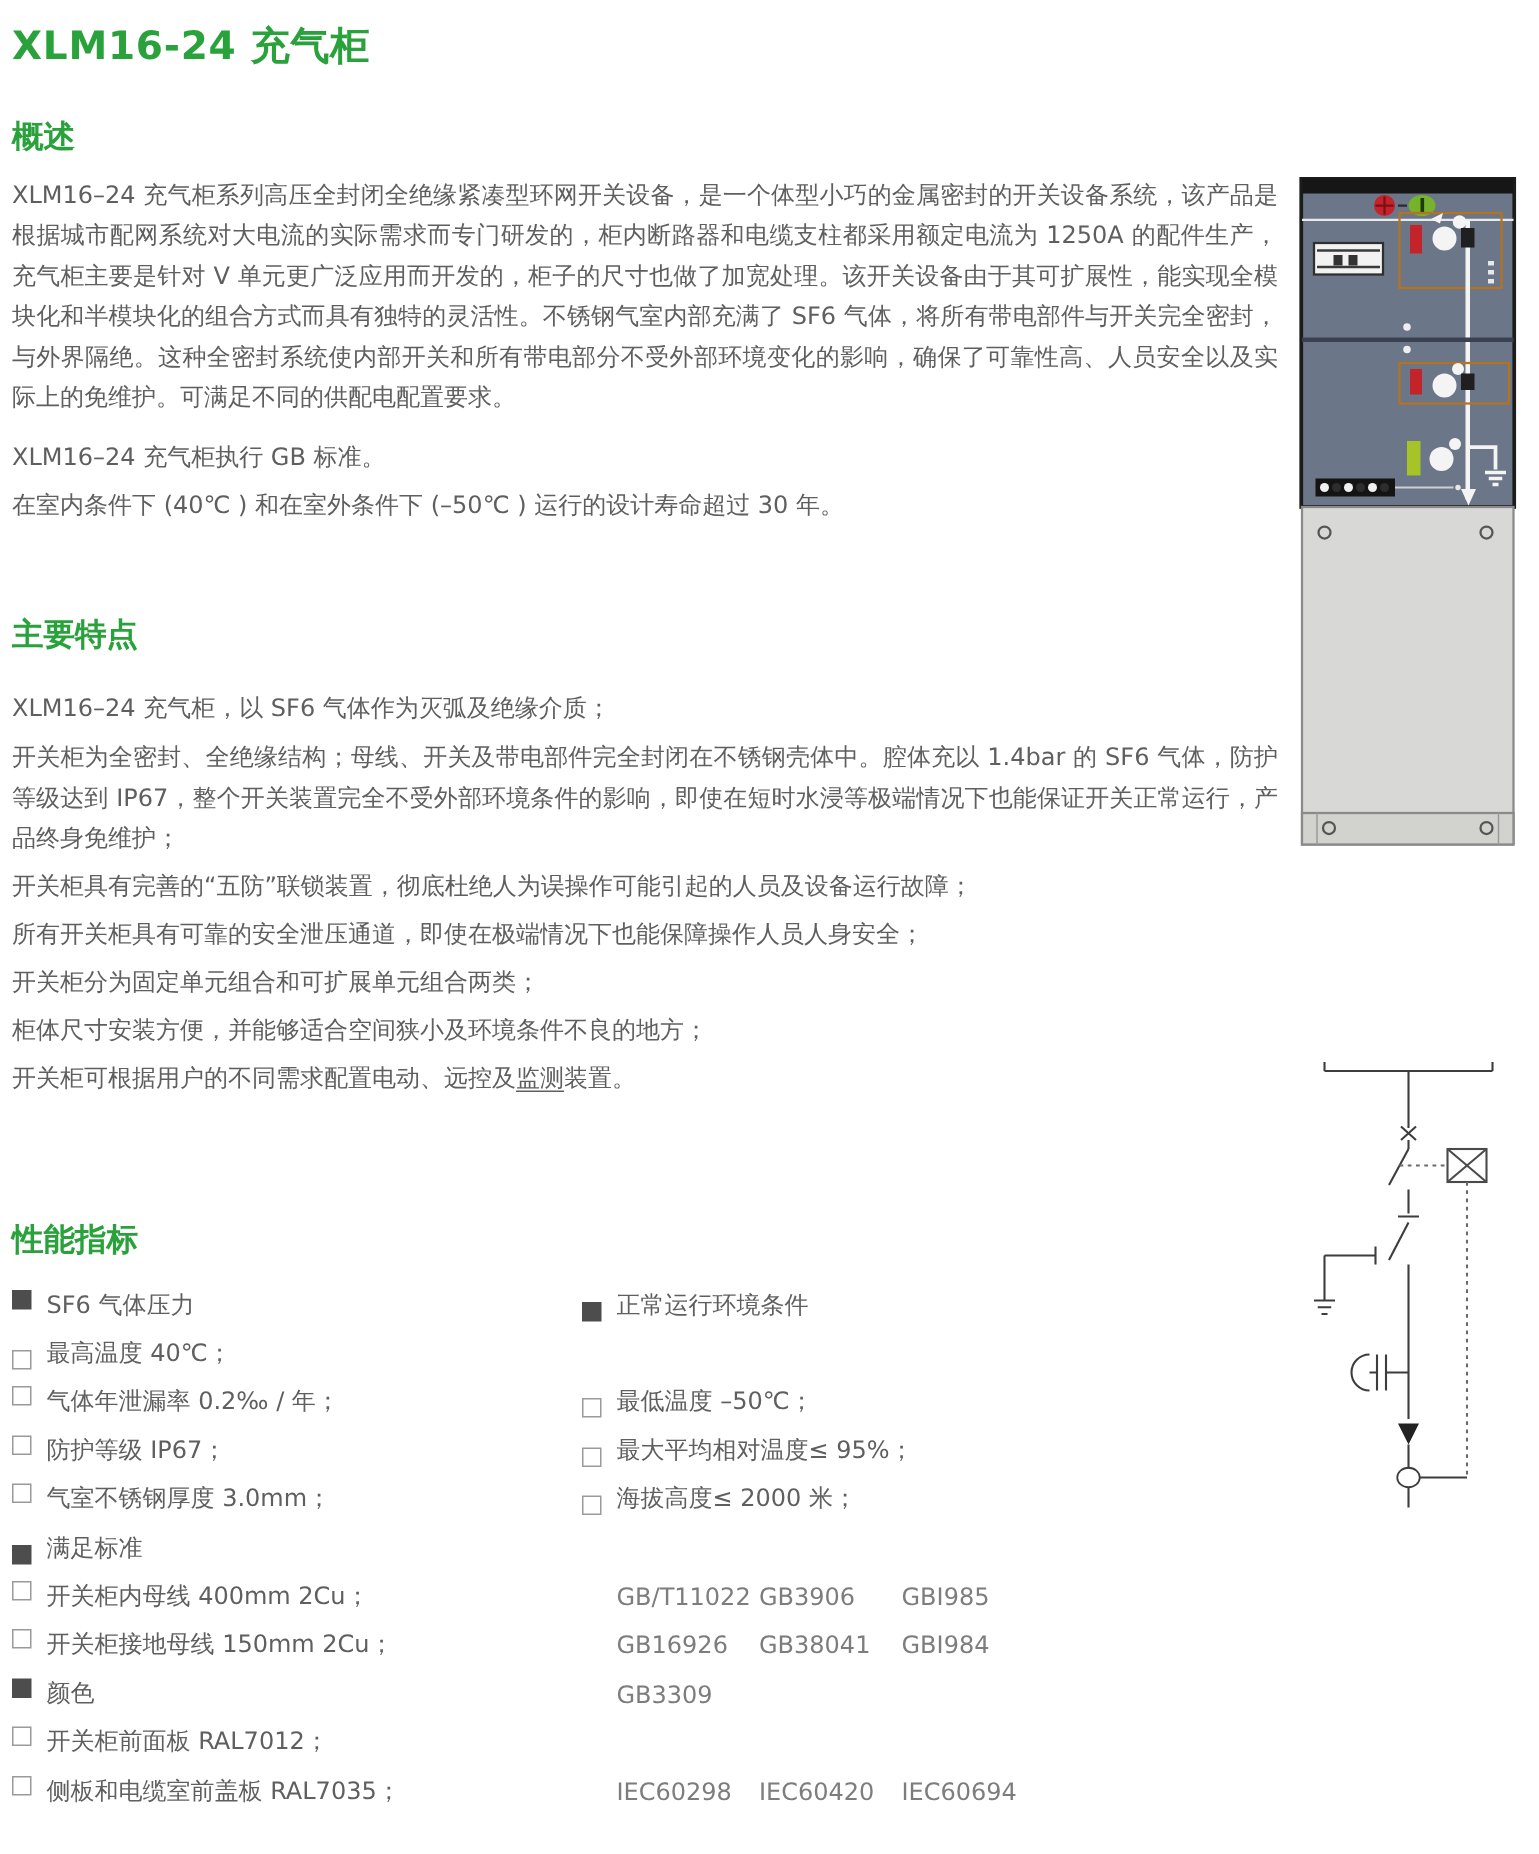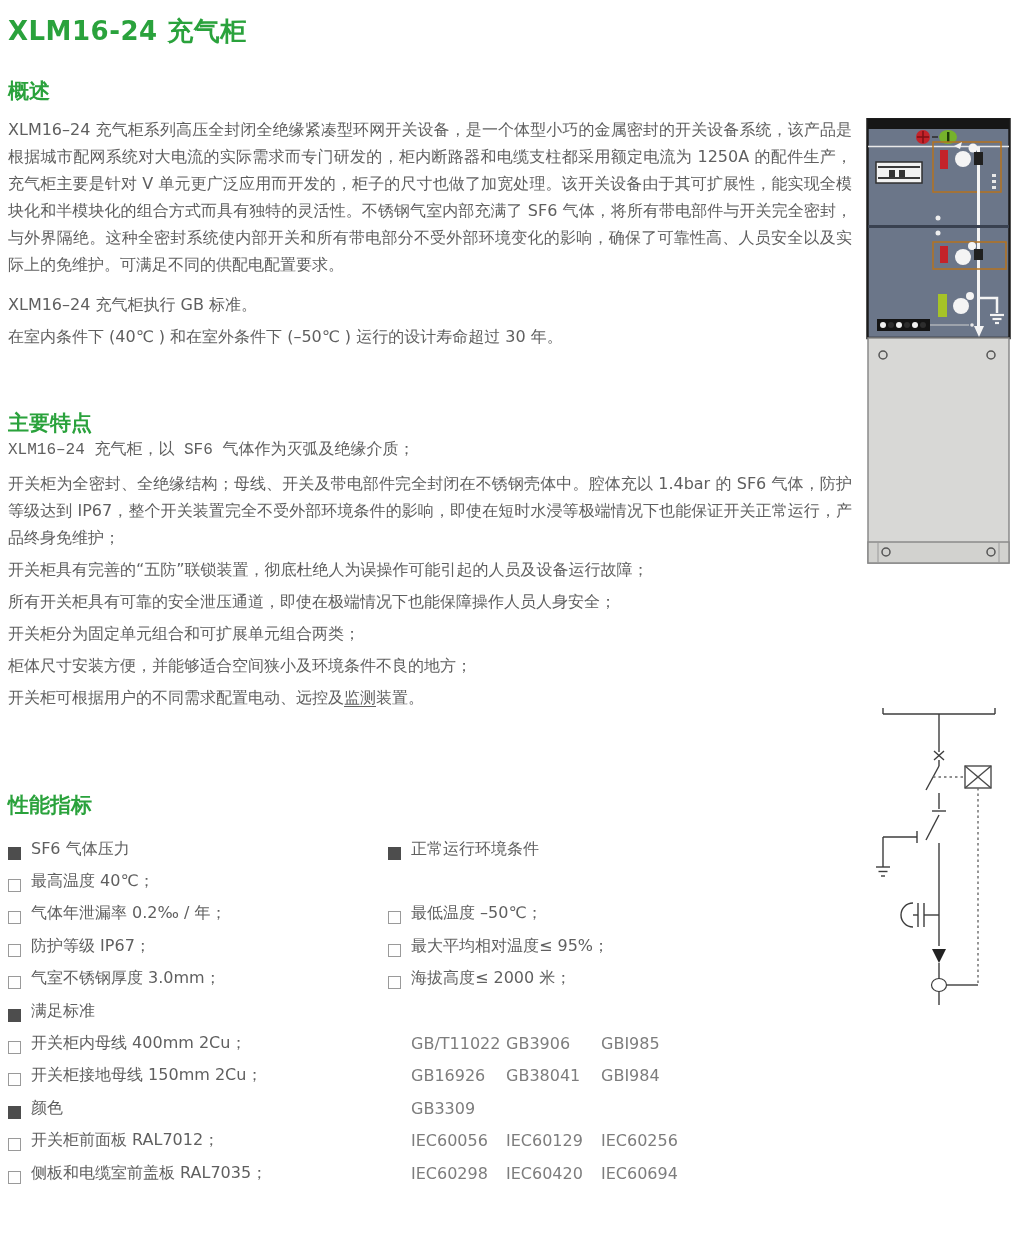--- a/index.html
+++ b/index.html
@@ -29,27 +29,27 @@
   .body-text {
     font-size:16px; line-height:27px;
     color:var(--body-text, #5f5f5f);
     text-align:justify;
   }
   .para-main   { margin-top:12px; width:844px; }
   .para-short  { margin-top:13px; }
   .para-short2 { margin-top:5px; }
   ul.features { list-style:none; margin:0; padding:0; }
   ul.features li { font-size:16px; line-height:27px; color:var(--body-text,#5f5f5f); text-align:justify; }
-  li.f-first { margin-top:1px;font-family:Liberation Mono, monospace; }
+  li.f-first { margin-top:22px; }
   li.f-multi { margin-top:6px; width:844px; }
   li.f-line  { margin-top:5px; }
   .u-mark { text-decoration:underline; text-underline-offset:3px; }
   .specs { margin-top:15px; }
   .spec-row { display:flex; align-items:center; height:32.4px; }
-  .spec-left  { width:380px; display:flex; align-items:flex-end; }
+  .spec-left  { width:380px; display:flex; align-items:flex-start; }
   .spec-right { flex:1; display:flex; align-items:flex-end; }
   .spec-label { font-size:16px; color:var(--body-text,#5f5f5f); white-space:nowrap; }
   .marker { display:inline-block; width:13px; height:13px; margin-right:10px; flex:0 0 auto; }
   .marker-filled { background:#4d4d4d; }
   .marker-open   { background:#ffffff; border:1.5px solid #9a9a9a; box-sizing:border-box; }
   .std-cells { padding-left:23px; display:flex; }
   .std-cell {
     width:95px; font-size:16px;
     color:var(--standards-text, #7d7d7d); white-space:nowrap;
   }
@@ -176,25 +176,20 @@
         <span class="std-cell"></span>
         <span class="std-cell"></span>
       </div>
     </div>
 
     <div class="spec-row">
       <div class="spec-left">
         <span class="marker marker-open"></span>
         <span class="spec-label">开关柜前面板 RAL7012；</span>
       </div>
-      <div class="spec-right std-cells">
-        <span class="std-cell">IEC60056</span>
-        <span class="std-cell">IEC60129</span>
-        <span class="std-cell">IEC60256</span>
-      </div>
     </div>
 
     <div class="spec-row">
       <div class="spec-left">
         <span class="marker marker-open"></span>
         <span class="spec-label">侧板和电缆室前盖板 RAL7035；</span>
       </div>
       <div class="spec-right std-cells">
         <span class="std-cell">IEC60298</span>
         <span class="std-cell">IEC60420</span>

